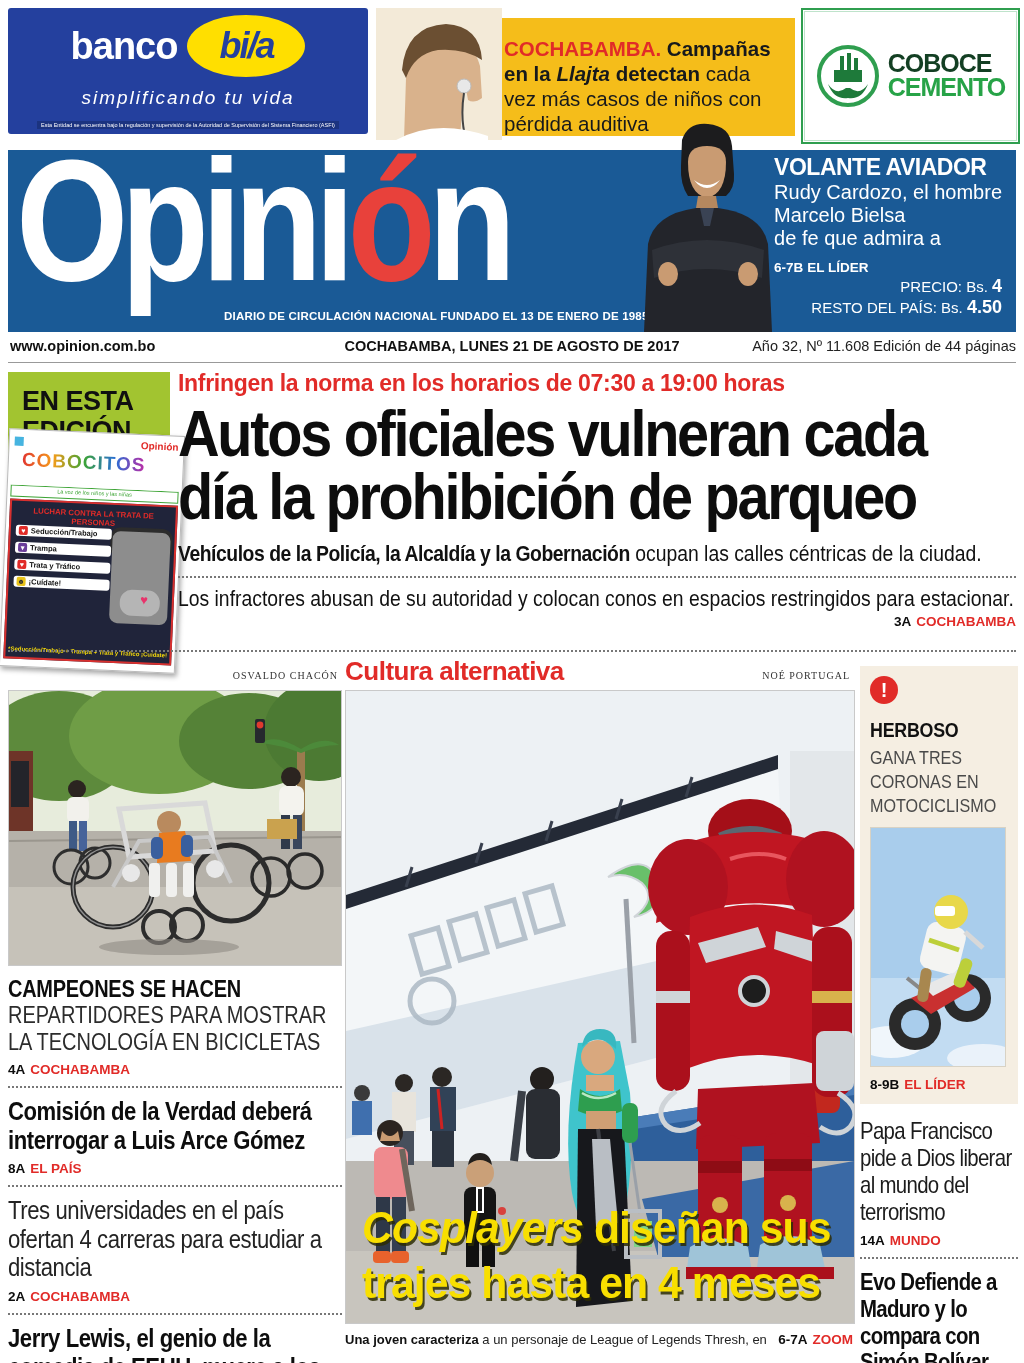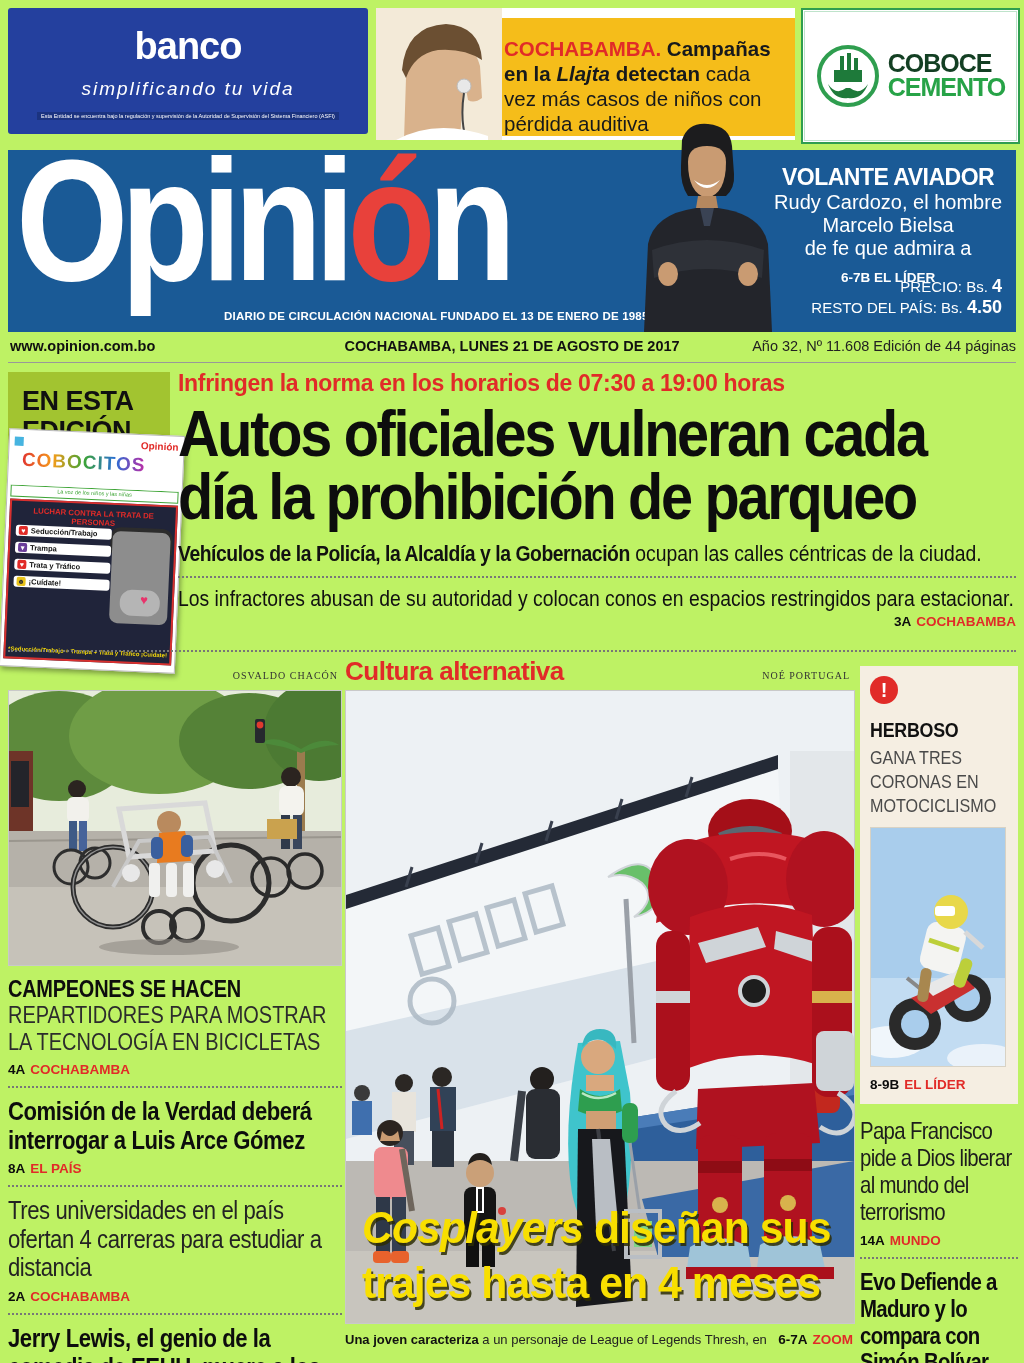--- a/index.html
+++ b/index.html
@@ -1,16 +1,16 @@
 <!DOCTYPE html>
 <html><head>
 <meta charset="utf-8">
 <style>
   html,body{margin:0;padding:0;background:#e9e9e9;}
-  .page{position:relative;width:1024px;height:1363px;background:#bef264;overflow:hidden;
+  .page{position:relative;width:1024px;height:1363px;background:#ffffff;overflow:hidden;
         font-family:"Liberation Sans",sans-serif;color:#111;}
   .abs{position:absolute;}
   
   .ad-bisa{left:8px;top:8px;width:360px;height:126px;background:#24409e;border-radius:3px;
            display:flex;flex-direction:column;align-items:center;justify-content:center;}
   .bisa-row{display:flex;align-items:center;gap:10px;margin-top:2px;}
   .bisa-word{color:#fff;font-weight:bold;font-size:38px;letter-spacing:-1px;}
   .bisa-oval{background:#ffdf00;border-radius:50%;width:118px;height:62px;display:flex;
              align-items:center;justify-content:center;color:#24409e;font-weight:bold;
              font-size:36px;font-style:italic;letter-spacing:-2px;}
@@ -28,21 +28,21 @@
   .coboce-text{line-height:0.95;font-weight:bold;font-size:25px;letter-spacing:-1px;}
   .coboce-l1{color:#133f23;}
   .coboce-l2{color:#27a347;}
   
   .masthead{left:8px;top:150px;width:1008px;height:182px;background:#1a5a96;}
   .logo{position:absolute;left:8px;top:-16px;font-size:172px;font-weight:bold;color:#fff;
         letter-spacing:-9px;line-height:1;transform:scaleX(.84);transform-origin:0 0;white-space:nowrap;}
   .logo .o-red{color:#e8413b;}
   .m-tagline{position:absolute;left:216px;bottom:10px;color:#fff;font-weight:bold;font-size:11.5px;
              letter-spacing:.2px;white-space:nowrap;}
-  .promo{position:absolute;right:14px;top:14px;text-align:center;color:#fff;}
+  .promo{position:absolute;right:14px;top:4px;text-align:left;color:#fff;}
   .promo-k{font-weight:bold;font-size:23px;letter-spacing:-.5px;}
   .promo-l{font-size:20px;line-height:1.15;}
   .promo-ref{font-weight:bold;font-size:13.5px;margin-top:10px;}
   .price{position:absolute;right:14px;bottom:14px;text-align:right;color:#fff;font-size:15px;}
   .price b{font-size:18px;}
   
   .dateline{left:8px;top:338px;width:1008px;height:20px;font-size:14.5px;}
   .dl-site{position:absolute;left:2px;font-weight:bold;}
   .dl-date{position:absolute;left:0;right:0;text-align:center;font-weight:bold;}
   .dl-ed{position:absolute;right:0;color:#222;}
@@ -124,20 +124,21 @@
   .r-story-b{font-weight:bold;font-size:24px;letter-spacing:-.8px;line-height:1.12;color:#0d0d0d;margin-top:10px;}
 </style>
 </head>
 <body>
 
 <div class="page">
 
   <div class="abs ad-bisa">
     <div class="bisa-row">
       <span class="bisa-word">banco</span>
+      <span class="bisa-oval">bi/a</span>
     </div>
     <div class="bisa-tag">simplificando tu vida</div>
     <div class="bisa-disc">Esta Entidad se encuentra bajo la regulación y supervisión de la Autoridad de Supervisión del Sistema Financiero (ASFI)</div>
   </div>
 
   <div class="abs ad-audio" style="position:absolute;">
     <div class="audio-yellow"></div>
     <svg class="abs" style="left:0;top:0;" width="126" height="132" viewBox="0 0 126 132">
       <rect width="126" height="132" fill="#f3ead8"></rect>
       <path d="M28 132 L30 70 Q34 36 64 30 Q96 28 104 58 L106 90 Q98 96 92 92 L88 70 L84 132 Z" fill="#d9b28c"></path>

